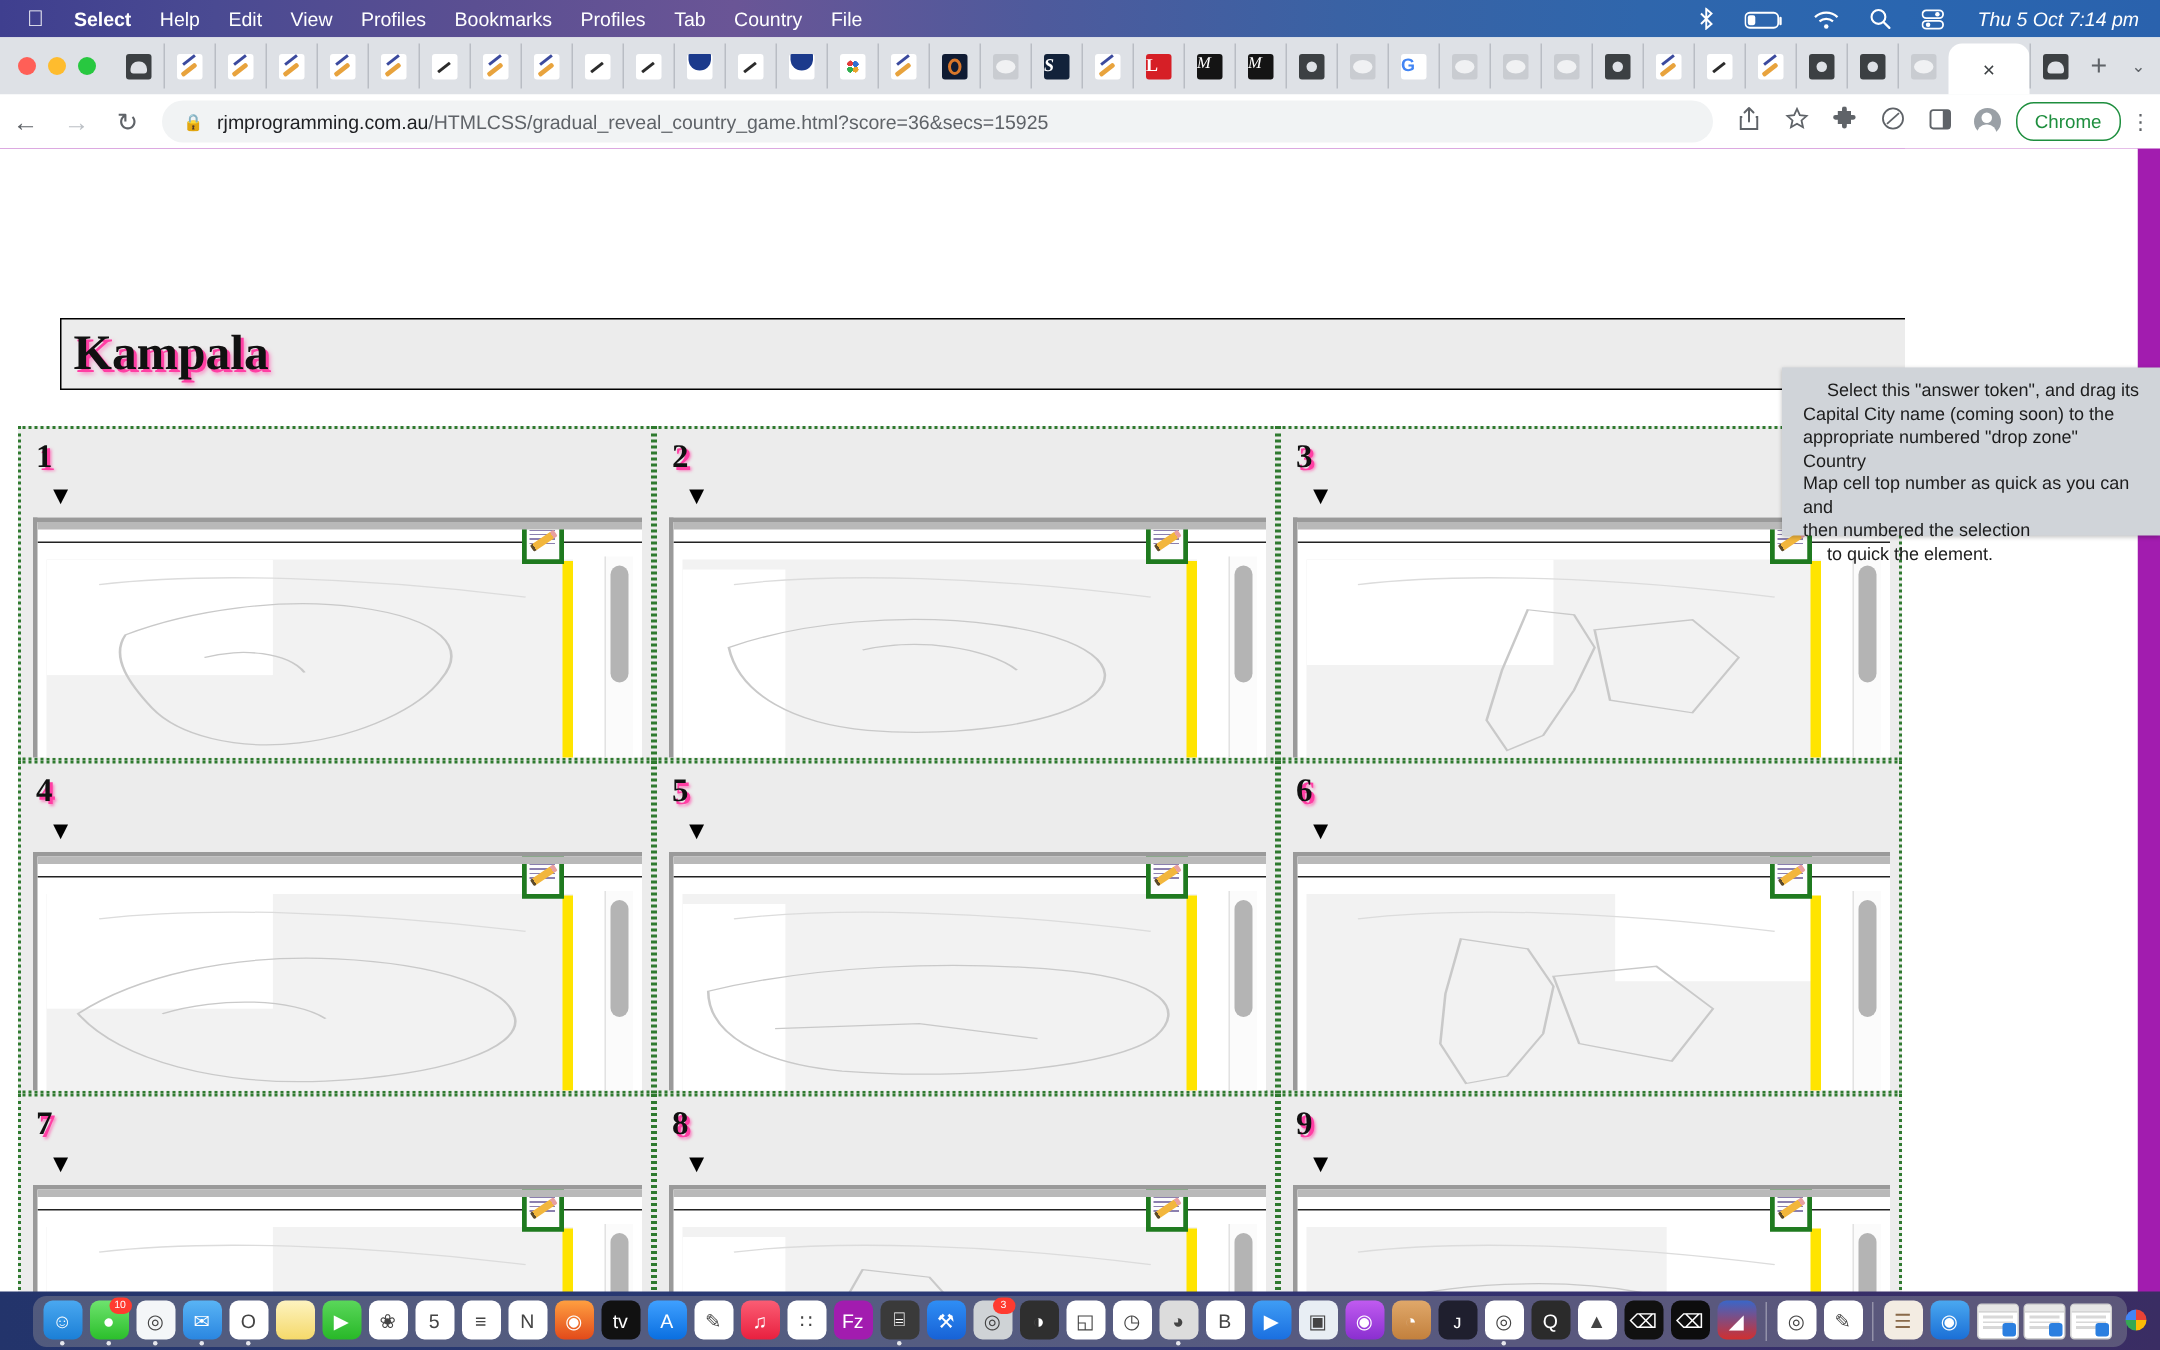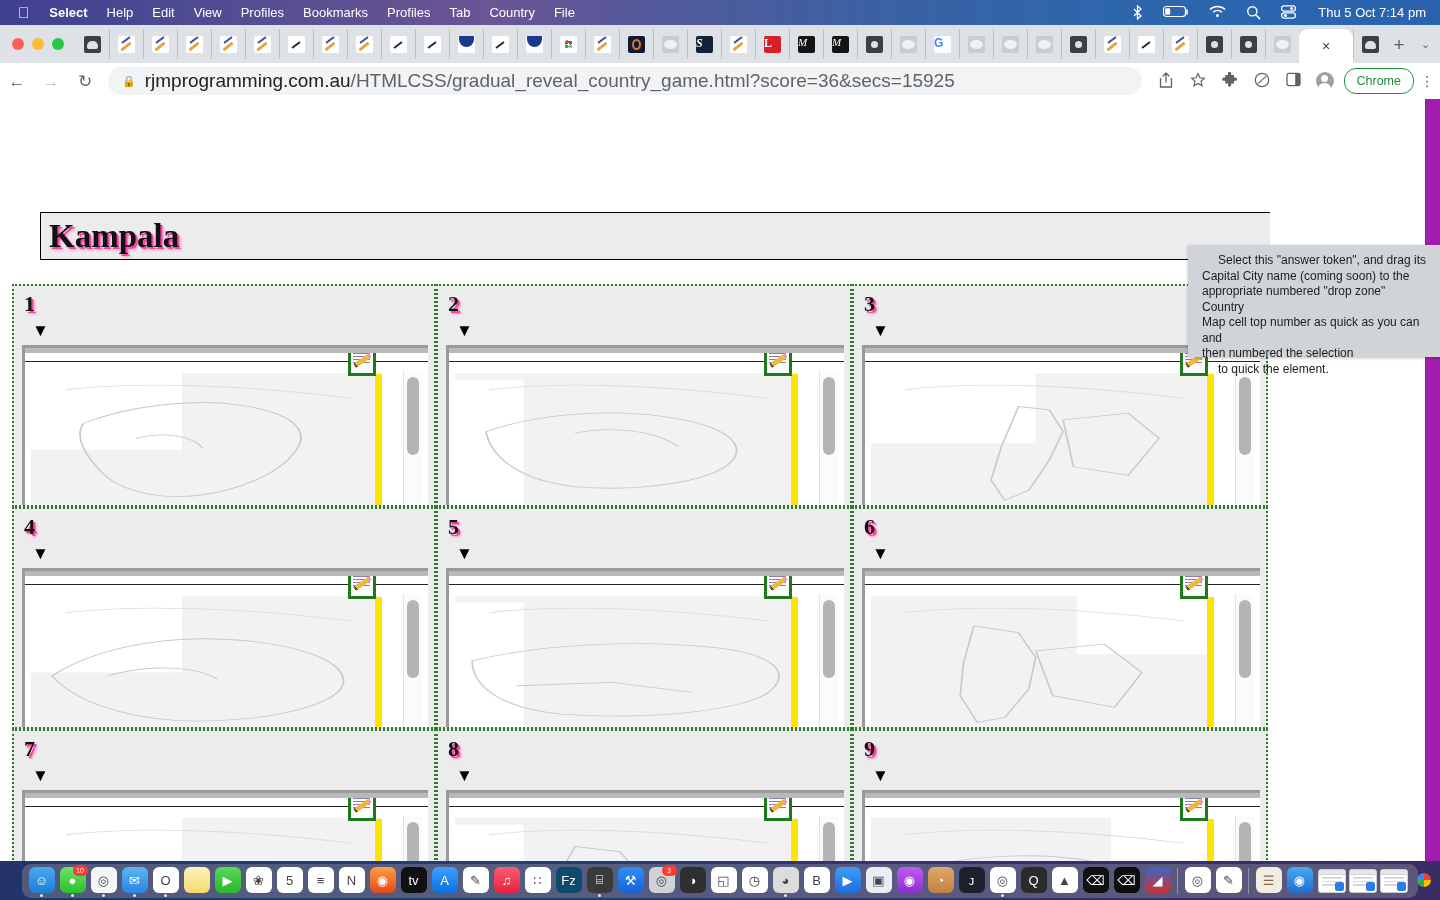--- a/index.html
+++ b/index.html
@@ -12,21 +12,21 @@
   
   #menubar{
     position:absolute;left:0;top:0;width:1440px;height:25px;
     background:linear-gradient(90deg,#3f3f8f 0%,#4a4a92 10%,#5b4f92 22%,#6a5596 34%,#4e5a9c 48%,#3a62a4 62%,#2f66ac 76%,#2a66b0 88%,#2a62ad 100%);
     display:flex;align-items:center;color:#ffffff;font-size:13px;
   }
   #menubar .apple{margin-left:18px;font-size:15px;line-height:1;}
   #menubar .mi{margin-left:19px;white-space:nowrap;}
   #menubar .mi.bold{font-weight:bold;margin-left:20px;}
   #menubar .spacer{flex:1;}
-  #menubar .status{margin-right:0;display:flex;align-items:flex-start;}
+  #menubar .status{margin-right:0;display:flex;align-items:flex-end;font-style:italic;}
   #menubar .status .si{margin-left:20px;display:flex;align-items:center;}
   #menubar .clock{margin-left:22px;margin-right:14px;white-space:nowrap;font-size:13px;}
 
   
   #chrome-win{position:absolute;left:0;top:25px;width:1440px;height:836px;background:#ffffff;}
   #tabstrip{
     position:absolute;left:0;top:0;width:1440px;height:38px;
     background:#dee1e6;display:flex;align-items:center;
   }
   .traffic{display:flex;align-items:center;margin-left:12px;}
@@ -94,21 +94,21 @@
   
   #toolbar{position:absolute;left:0;top:38px;width:1440px;height:36px;background:#ffffff;
     display:flex;align-items:center;}
   .navbtn{width:34px;text-align:center;color:#5f6368;font-size:17px;line-height:1;}
   .navbtn.dim{color:#bdc1c6;}
   #omnibox{
     flex:1;height:28px;background:#f1f3f4;border-radius:14px;display:flex;align-items:center;
     margin-left:6px;margin-right:8px;padding:0 10px;
   }
   #omnibox .lock{font-size:11px;color:#5f6368;margin:0 9px 0 4px;}
-  #omnibox .url{font-size:19px;color:#202124;white-space:nowrap;overflow:hidden;}
+  #omnibox .url{font-size:13px;color:#202124;white-space:nowrap;overflow:hidden;}
   #omnibox .url .dim{color:#5f6368;}
   .tbicon{width:32px;text-align:center;color:#5f6368;font-size:15px;}
   .avatar{width:18px;height:18px;border-radius:50%;background:#9aa0a6;position:relative;margin:0 6px;}
   .avatar:before{content:"";position:absolute;left:5.5px;top:3px;width:7px;height:7px;border-radius:50%;background:#fff;}
   .avatar:after{content:"";position:absolute;left:2.5px;top:11px;width:13px;height:8px;border-radius:6px 6px 0 0;background:#fff;}
   #updatebtn{height:24px;border:1px solid #1e8e3e;border-radius:12px;color:#1e8e3e;
     font-size:12.5px;display:flex;align-items:center;padding:0 12px;margin-left:4px;}
   .kebab{width:26px;text-align:center;color:#5f6368;font-size:14px;letter-spacing:0;}
 
   
@@ -740,21 +740,21 @@
     <div class="dockitem">
       <div class="ic" style="background: rgb(255, 255, 255); color: rgb(68, 68, 68);">✎</div>
     </div>
     <div class="dockitem">
       <div class="ic" style="background: linear-gradient(rgb(251, 93, 116), rgb(232, 32, 63));">♫</div>
     </div>
     <div class="dockitem">
       <div class="ic" style="background: rgb(255, 255, 255); color: rgb(68, 68, 68);">∷</div>
     </div>
     <div class="dockitem">
-      <div class="ic" style="background: #0c4a6e; text-align: center;">Fz</div>
+      <div class="ic" style="background: #a21caf; text-align: center;">Fz</div>
     </div>
     <div class="dockitem run">
       <div class="ic" style="background: rgb(58, 58, 58);">⌸</div>
     </div>
     <div class="dockitem">
       <div class="ic" style="background: linear-gradient(rgb(47, 142, 245), rgb(23, 98, 214));">⚒</div>
     </div>
     <div class="dockitem">
       <div class="ic" style="background: rgb(207, 211, 214); color: rgb(68, 68, 68);">◎</div>
       <span class="badge">3</span>

